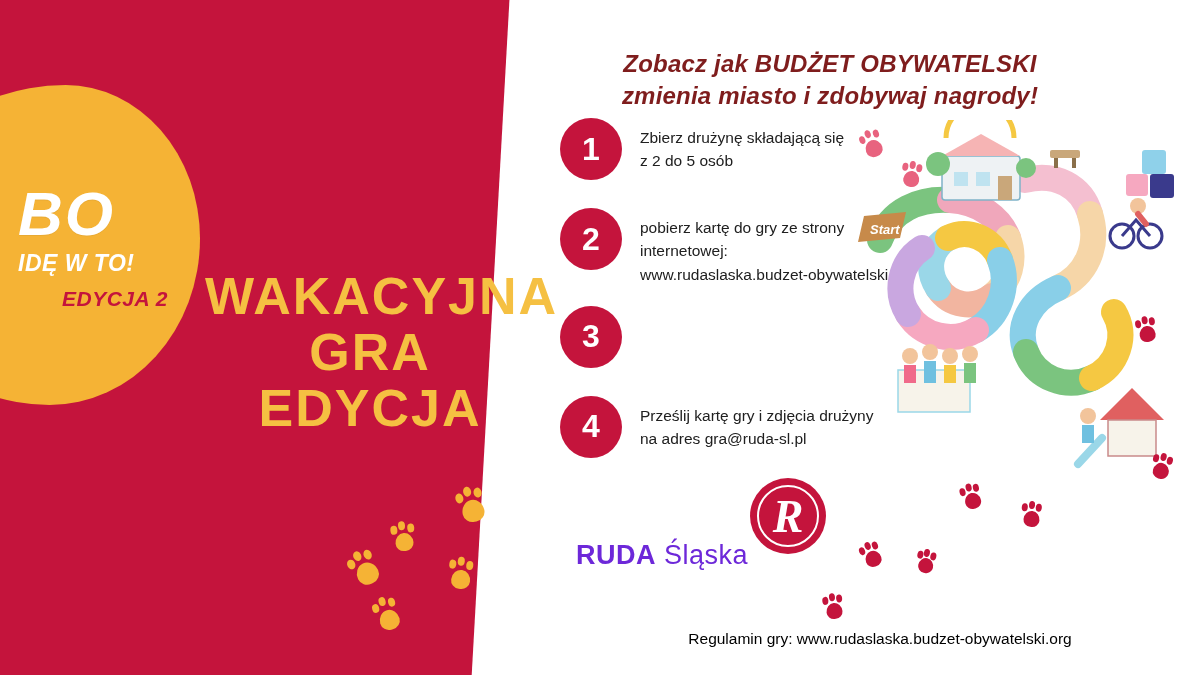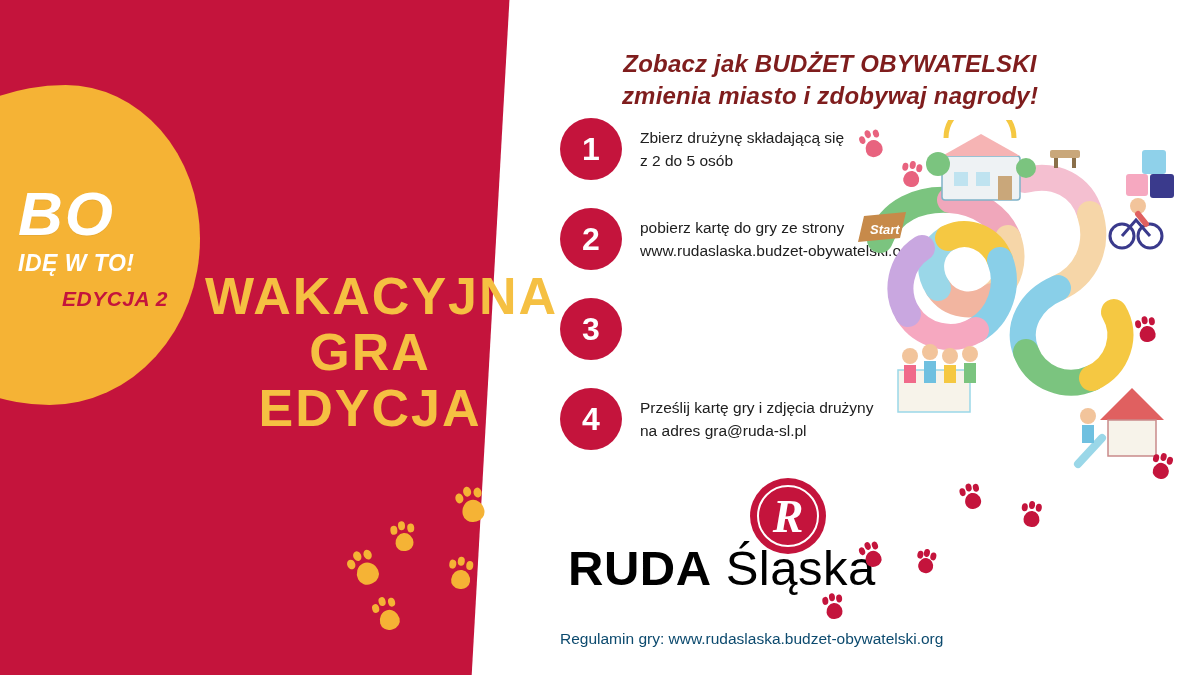--- a/index.html
+++ b/index.html
@@ -188,36 +188,36 @@
   }
   .logo-mark .ring {
     position: absolute;
     left: 7px; top: 7px;
     width: 62px; height: 62px;
     border-radius: 50%;
     border: 2px solid #ffffff;
   }
   .logo-text {
     position: absolute;
-    left: 8px; top: 62px;
-    font-size: 49px;
-    color: #000000;
+    left: 16px; top: 62px;
+    font-size: 27px;
+    color: #6d28d9;
     letter-spacing: 0.5px;
     white-space: nowrap;
   }
   .logo-text .bold { font-weight: 700; }
   .logo-text .light { font-weight: 400; }
 
   .footer-note {
     position: absolute;
     left: 0px; top: 630px;
     width: 640px;
-    text-align: left;
+    text-align: center;
     font-size: 15.5px;
-    color: #0c4a6e;
+    color: #000000;
   }
 </style>
 </head>
 <body>
 
 <div class="poster">
 
   <div class="left-panel">
 
     <div class="yellow-blob"></div>
@@ -286,20 +286,21 @@
         <div class="step-text">
           <span class="line">Zbierz drużynę składającą się</span>
           <span class="line">z 2 do 5 osób</span>
         </div>
       </div>
 
       <div class="step">
         <div class="step-badge">2</div>
         <div class="step-text">
           <span class="line">pobierz kartę do gry ze strony</span>
+          <span class="line">internetowej:</span>
           <span class="line">www.rudaslaska.budzet-obywatelski.org</span>
         </div>
       </div>
 
       <div class="step">
         <div class="step-badge">3</div>
       </div>
 
       <div class="step">
         <div class="step-badge">4</div>

